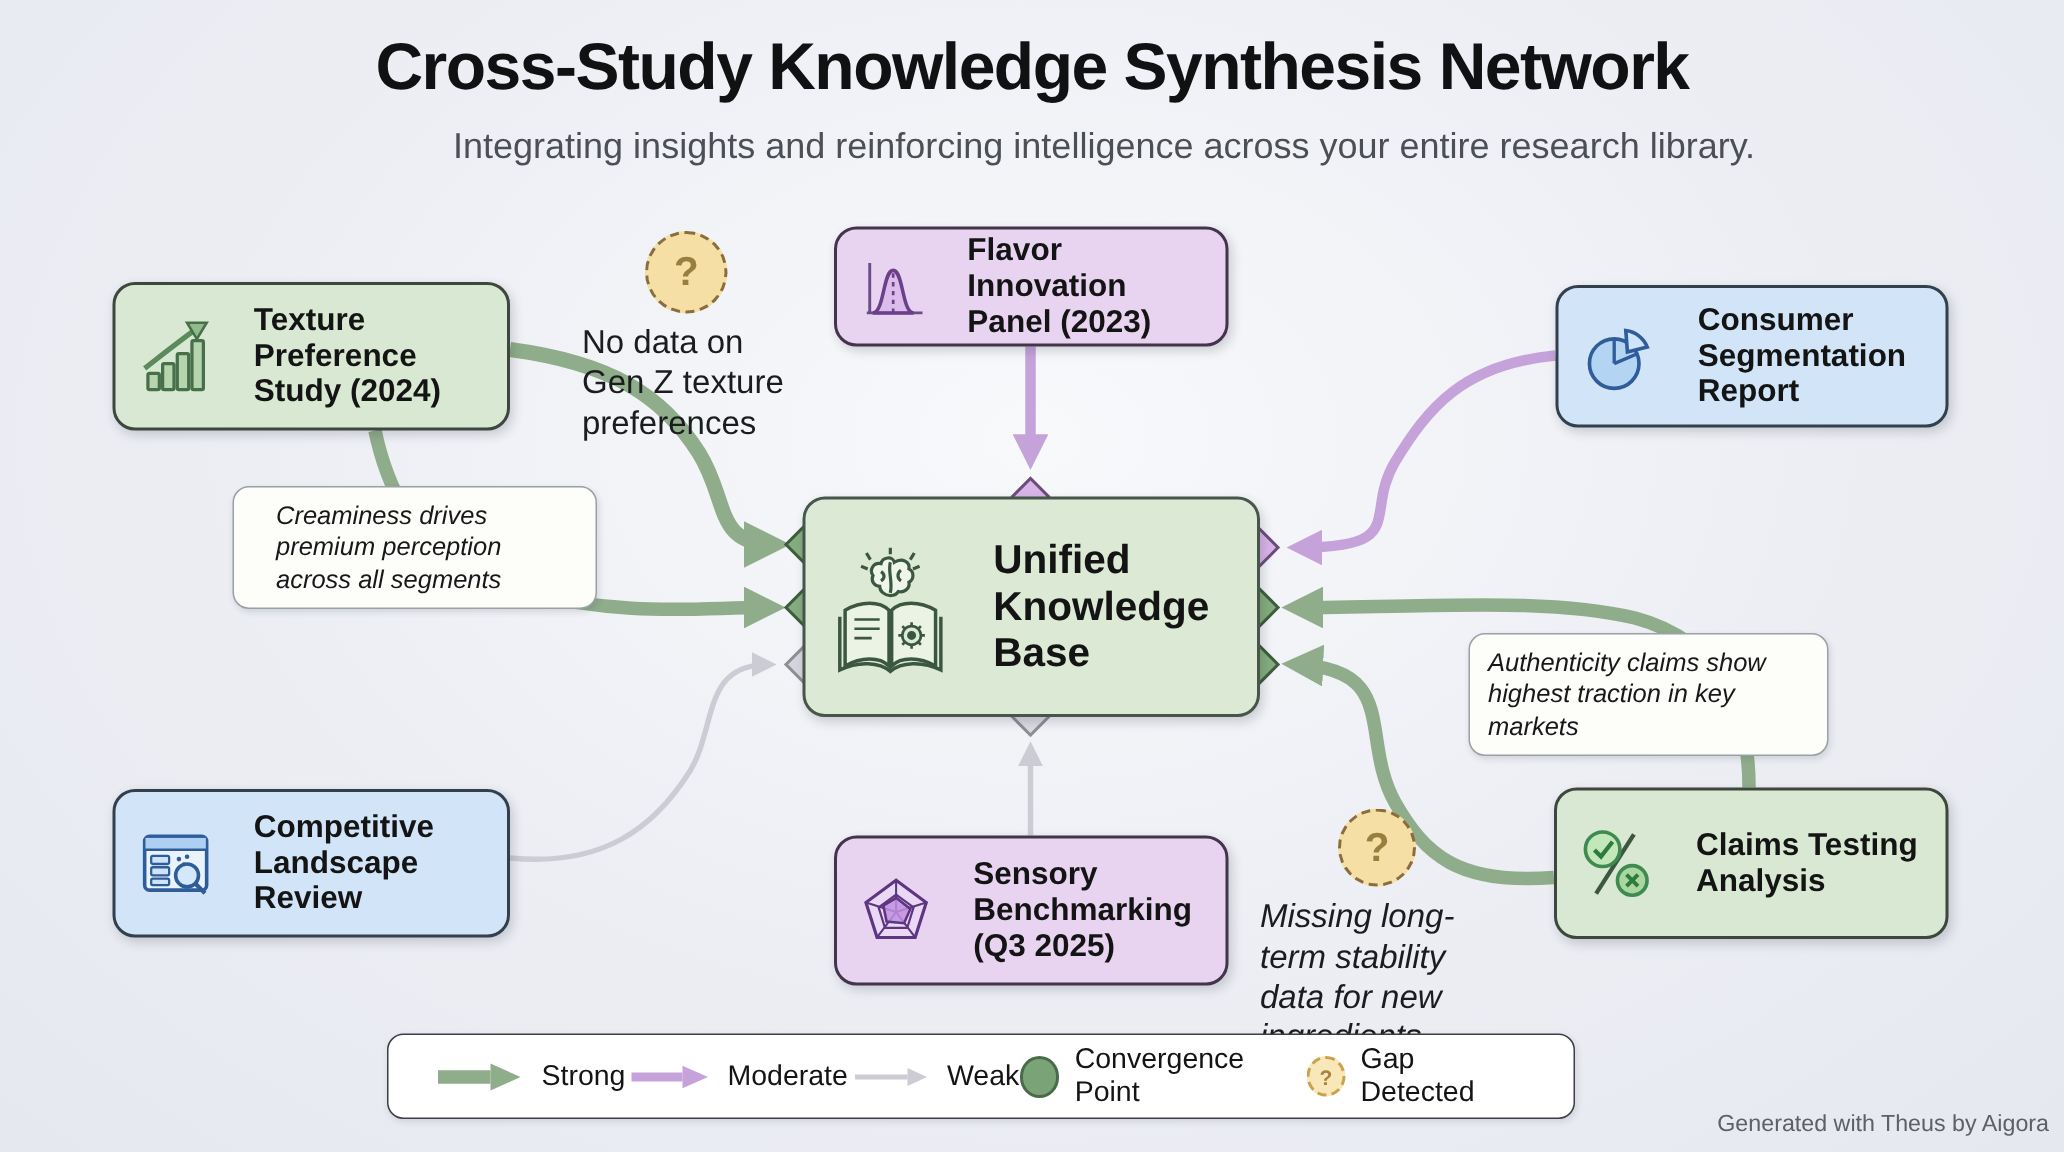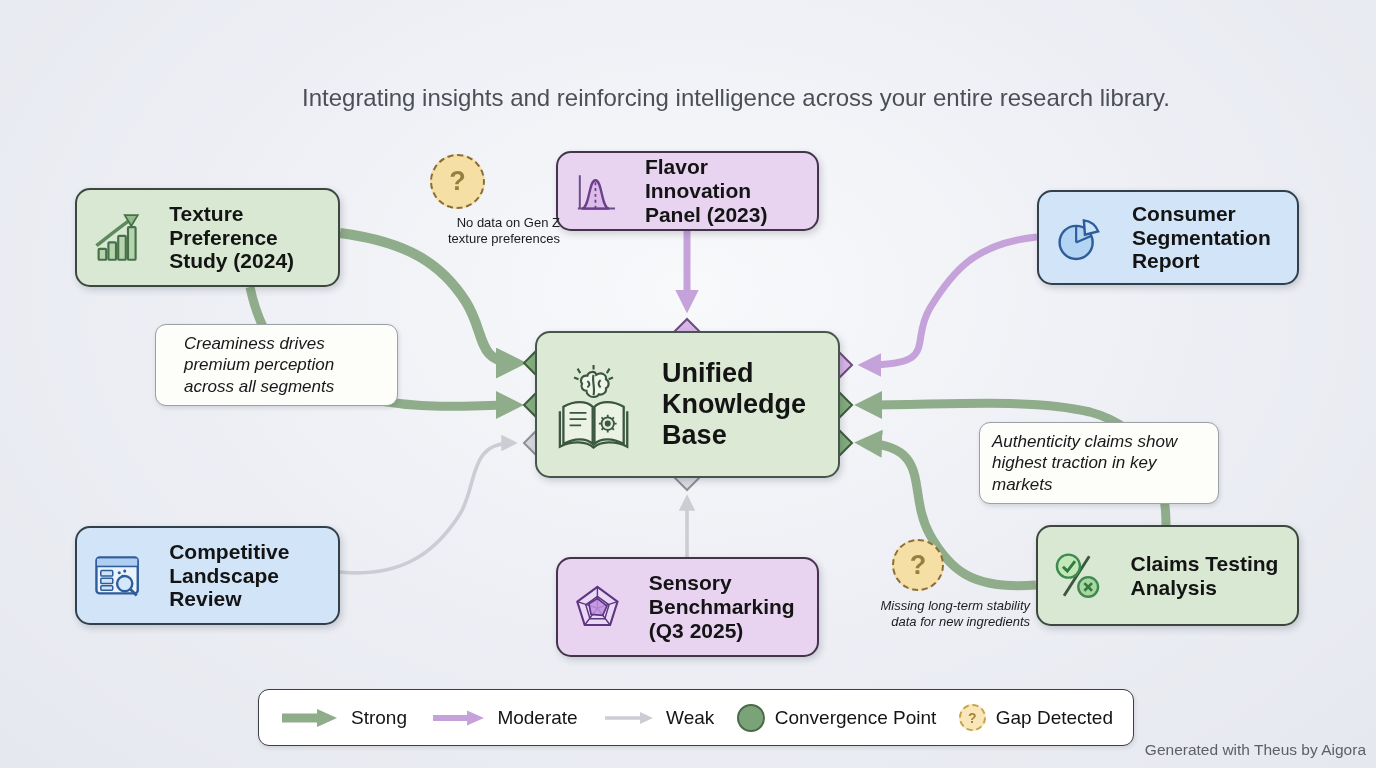--- a/index.html
+++ b/index.html
@@ -15,38 +15,39 @@
   .node .label{font-weight:700;color:#141414;line-height:1.14;}
   .node-green{background:#d8e8d2;border:2px solid #3d473d;}
   .node-purple{background:#e8d3f0;border:2px solid #43344b;}
   .node-blue{background:#d2e5f8;border:2px solid #32404e;}
   .annotation{position:absolute;background:#fdfdfa;border:1.3px solid #9aa0a4;border-radius:11px;
     padding:8px 12px;font-style:italic;font-size:17px;color:#17181a;line-height:1.25;
     box-shadow:1px 2px 4px rgba(40,45,60,.15);z-index:3;box-sizing:border-box;}
   .gap-circle{position:absolute;border-radius:50%;background:#f5dfa4;border:2.5px dashed #8a6d3b;
     display:flex;align-items:center;justify-content:center;font-size:27px;font-weight:700;
     color:#97803f;z-index:3;box-sizing:border-box;}
-  .gap-text{position:absolute;text-align:right;font-size:13px;color:#1b1c1e;line-height:1.22;z-index:3;margin-left:32px;}
+  .gap-text{position:absolute;text-align:left;font-size:22px;color:#1b1c1e;line-height:1.22;z-index:3;}
   .gap-text.italic{font-style:italic;}
-  .legend{position:absolute;left:258px;top:689px;width:876px;height:57px;background:#ffffff;
+  .legend{position:absolute;left:258px;top:689px;width:792px;height:57px;background:#ffffff;
     border:1.6px solid #3c3f45;border-radius:11px;display:flex;align-items:center;
-    justify-content:space-between;padding:0 20px;box-sizing:border-box;z-index:3;
+    justify-content:space-between;padding:0 30px;box-sizing:border-box;z-index:3;
     box-shadow:1px 2px 4px rgba(40,45,60,.12);}
   .legend-item{display:flex;align-items:center;gap:10px;font-size:19px;color:#131416;}
   .legend-circle{width:28px;height:28px;border-radius:50%;background:#7aa477;border:2px solid #4b6a49;box-sizing:border-box;}
   .legend-gap{width:27px;height:27px;border-radius:50%;background:#f8e7b8;border:2px dashed #c9a24a;
     display:flex;align-items:center;justify-content:center;font-size:14px;font-weight:700;color:#a9823c;box-sizing:border-box;}
   .footer{position:absolute;right:10px;top:741px;font-size:15.5px;color:#5d6066;z-index:3;}
   svg.wires{position:absolute;left:0;top:0;z-index:1;}
 </style>
 </head>
 <body>
 
 <div class="canvas">
 
+  <div class="title">Cross-Study Knowledge Synthesis Network</div>
   <div class="subtitle">Integrating insights and reinforcing intelligence across your entire research library.</div>
 
   <svg class="wires" width="1376" height="768" viewBox="0 0 1376 768">
     <defs>
       <marker id="ah-strong" viewBox="0 0 10 10" refX="6.5" refY="5" markerWidth="3.1" markerHeight="3.1" orient="auto" markerUnits="strokeWidth">
         <path d="M0,0 L10,5 L0,10 Z" fill="#8fad8a"></path>
       </marker>
       <marker id="ah-moderate" viewBox="0 0 10 10" refX="6.5" refY="5" markerWidth="3.4" markerHeight="3.4" orient="auto" markerUnits="strokeWidth">
         <path d="M0,0 L10,5 L0,10 Z" fill="#c6a2da"></path>
       </marker>

